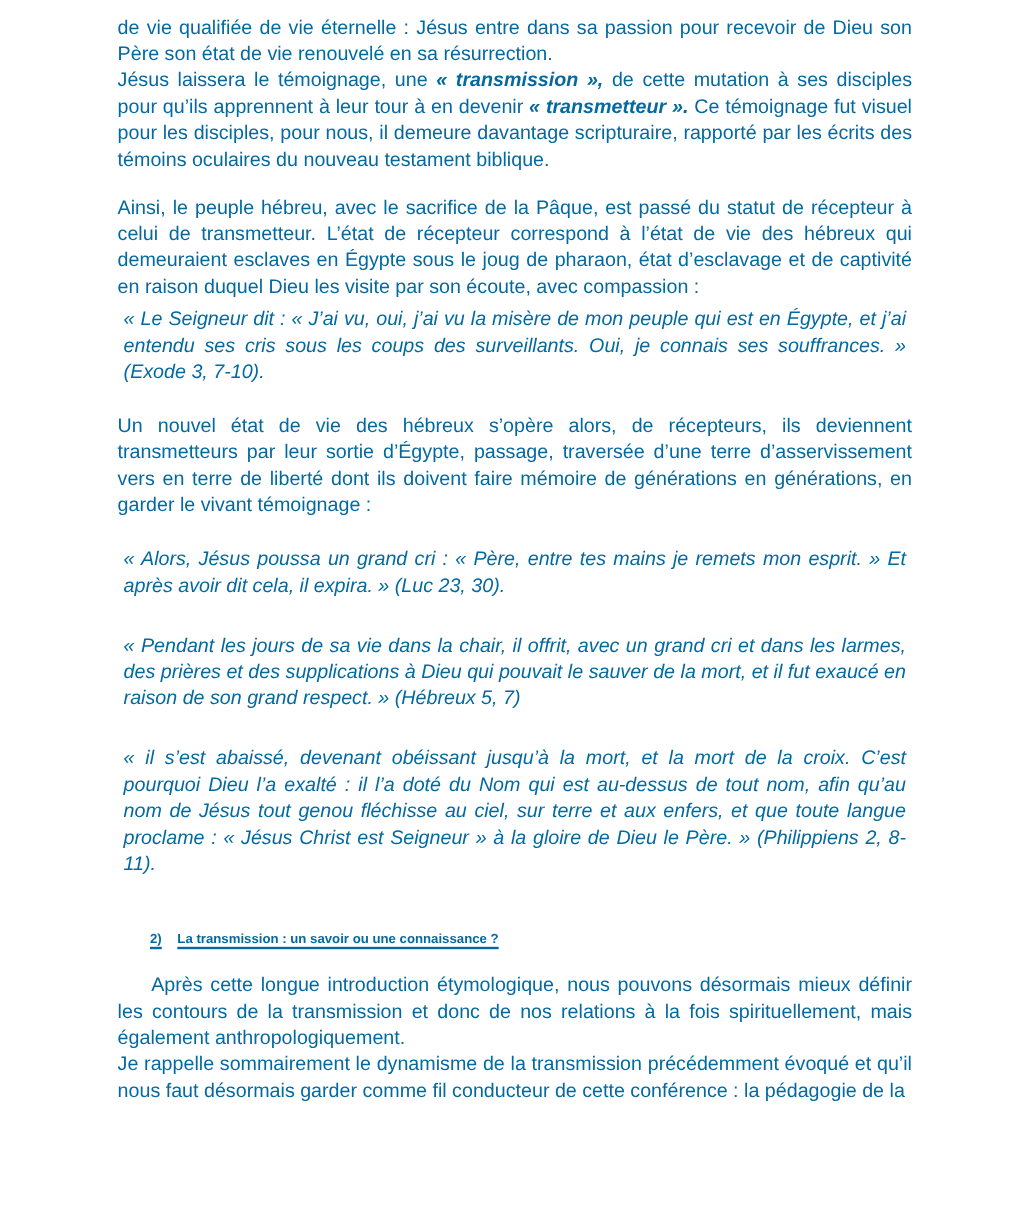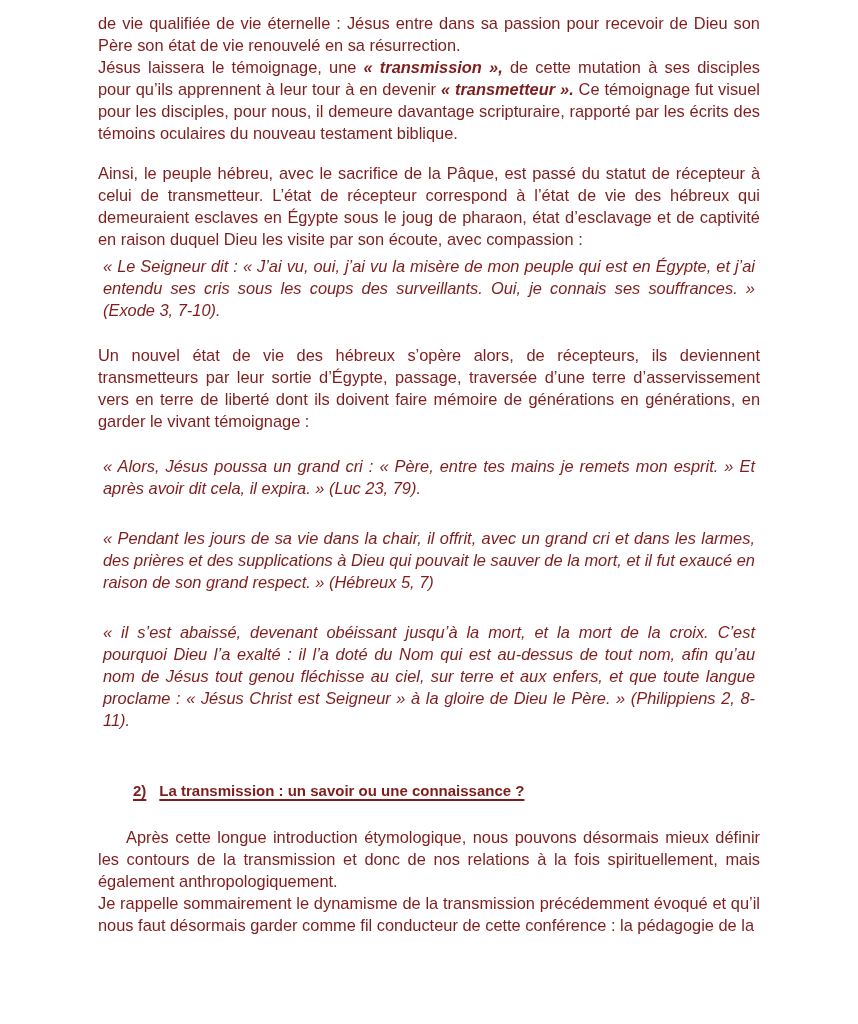--- a/index.html
+++ b/index.html
@@ -12,43 +12,43 @@
     width: 858px;
     height: 1024px;
     box-sizing: border-box;
     margin: 0 auto;
     padding: 12px 98px 0 98px;
     background: #ffffff;
     overflow: hidden;
     font-family: "Liberation Sans", "DejaVu Sans", sans-serif;
     font-size: 16.4px;
     line-height: 22px;
-    color: #7f1d1d;
+    color: #0369a1;
   }
   .para {
     margin: 0;
     text-align: justify;
   }
   .quote {
     margin: 5px;
     text-align: justify;
     font-style: italic;
   }
   .bi {
     font-weight: bold;
     font-style: italic;
   }
   .gap { height: 18px; }
   .gap-large { height: 36px; }
   .gap-small { height: 16px; }
   .section-heading {
-    margin: 8px;
+    margin: 0;
     padding-left: 27px;
     font-weight: bold;
-    font-size: 15px;
+    font-size: 11px;
   }
   .section-heading .num {
     text-decoration: underline;
     text-decoration-thickness: 2px;
     text-underline-offset: 3px;
     margin-right: 13px;
   }
   .section-heading .title {
     text-decoration: underline;
     text-decoration-thickness: 2px;
@@ -71,21 +71,21 @@
 
   <p class="para">Ainsi, le peuple hébreu, avec le sacrifice de la Pâque, est passé du statut de récepteur à celui de transmetteur. L’état de récepteur correspond à l’état de vie des hébreux qui demeuraient esclaves en Égypte sous le joug de pharaon, état d’esclavage et de captivité en raison duquel Dieu les visite par son écoute, avec compassion :</p>
   <p class="quote">« Le Seigneur dit : « J’ai vu, oui, j’ai vu la misère de mon peuple qui est en Égypte, et j’ai entendu ses cris sous les coups des surveillants. Oui, je connais ses souffrances. » (Exode 3, 7-10).</p>
 
   <div class="gap"></div>
 
   <p class="para">Un nouvel état de vie des hébreux s’opère alors, de récepteurs, ils deviennent transmetteurs par leur sortie d’Égypte, passage, traversée d’une terre d’asservissement vers en terre de liberté dont ils doivent faire mémoire de générations en générations, en garder le vivant témoignage :</p>
 
   <div class="gap"></div>
 
-  <p class="quote">« Alors, Jésus poussa un grand cri : « Père, entre tes mains je remets mon esprit. » Et après avoir dit cela, il expira. » (Luc 23, 79).</p>
+  <p class="quote">« Alors, Jésus poussa un grand cri : « Père, entre tes mains je remets mon esprit. » Et après avoir dit cela, il expira. » (Luc 23, 30).</p>
 
   <div class="gap"></div>
 
   <p class="quote">« Pendant les jours de sa vie dans la chair, il offrit, avec un grand cri et dans les larmes, des prières et des supplications à Dieu qui pouvait le sauver de la mort, et il fut exaucé en raison de son grand respect. » (Hébreux 5, 7)</p>
 
   <div class="gap"></div>
 
   <p class="quote">« il s’est abaissé, devenant obéissant jusqu’à la mort, et la mort de la croix. C’est pourquoi Dieu l’a exalté : il l’a doté du Nom qui est au-dessus de tout nom, afin qu’au nom de Jésus tout genou fléchisse au ciel, sur terre et aux enfers, et que toute langue proclame : « Jésus Christ est Seigneur » à la gloire de Dieu le Père. » (Philippiens 2, 8-11).</p>
 
   <div class="gap-large"></div>

